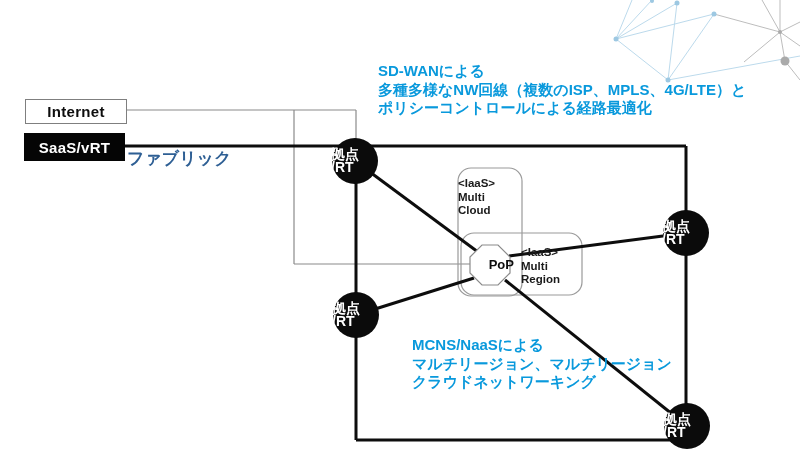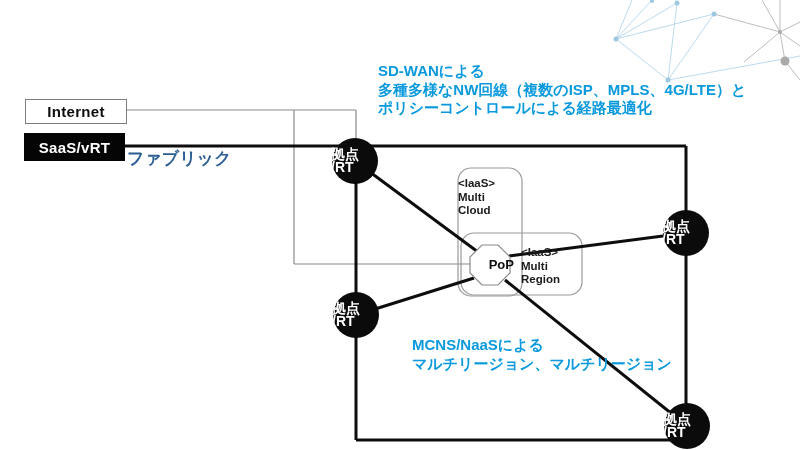--- a/index.html
+++ b/index.html
@@ -130,20 +130,21 @@
 
   <div class="abs blue-note sdwan-note">
     <div>SD-WANによる</div>
     <div>多種多様なNW回線（複数のISP、MPLS、4G/LTE）と</div>
     <div>ポリシーコントロールによる経路最適化</div>
   </div>
 
   <div class="abs blue-note mcns-note">
     <div>MCNS/NaaSによる</div>
     <div>マルチリージョン、マルチリージョン</div>
+    <div>クラウドネットワーキング</div>
   </div>
 
   <div class="abs node-label" style="left:331px;top:148px;">
     <div>拠点</div>
     <div>/RT</div>
   </div>
   <div class="abs node-label" style="left:332px;top:302px;">
     <div>拠点</div>
     <div>/RT</div>
   </div>

